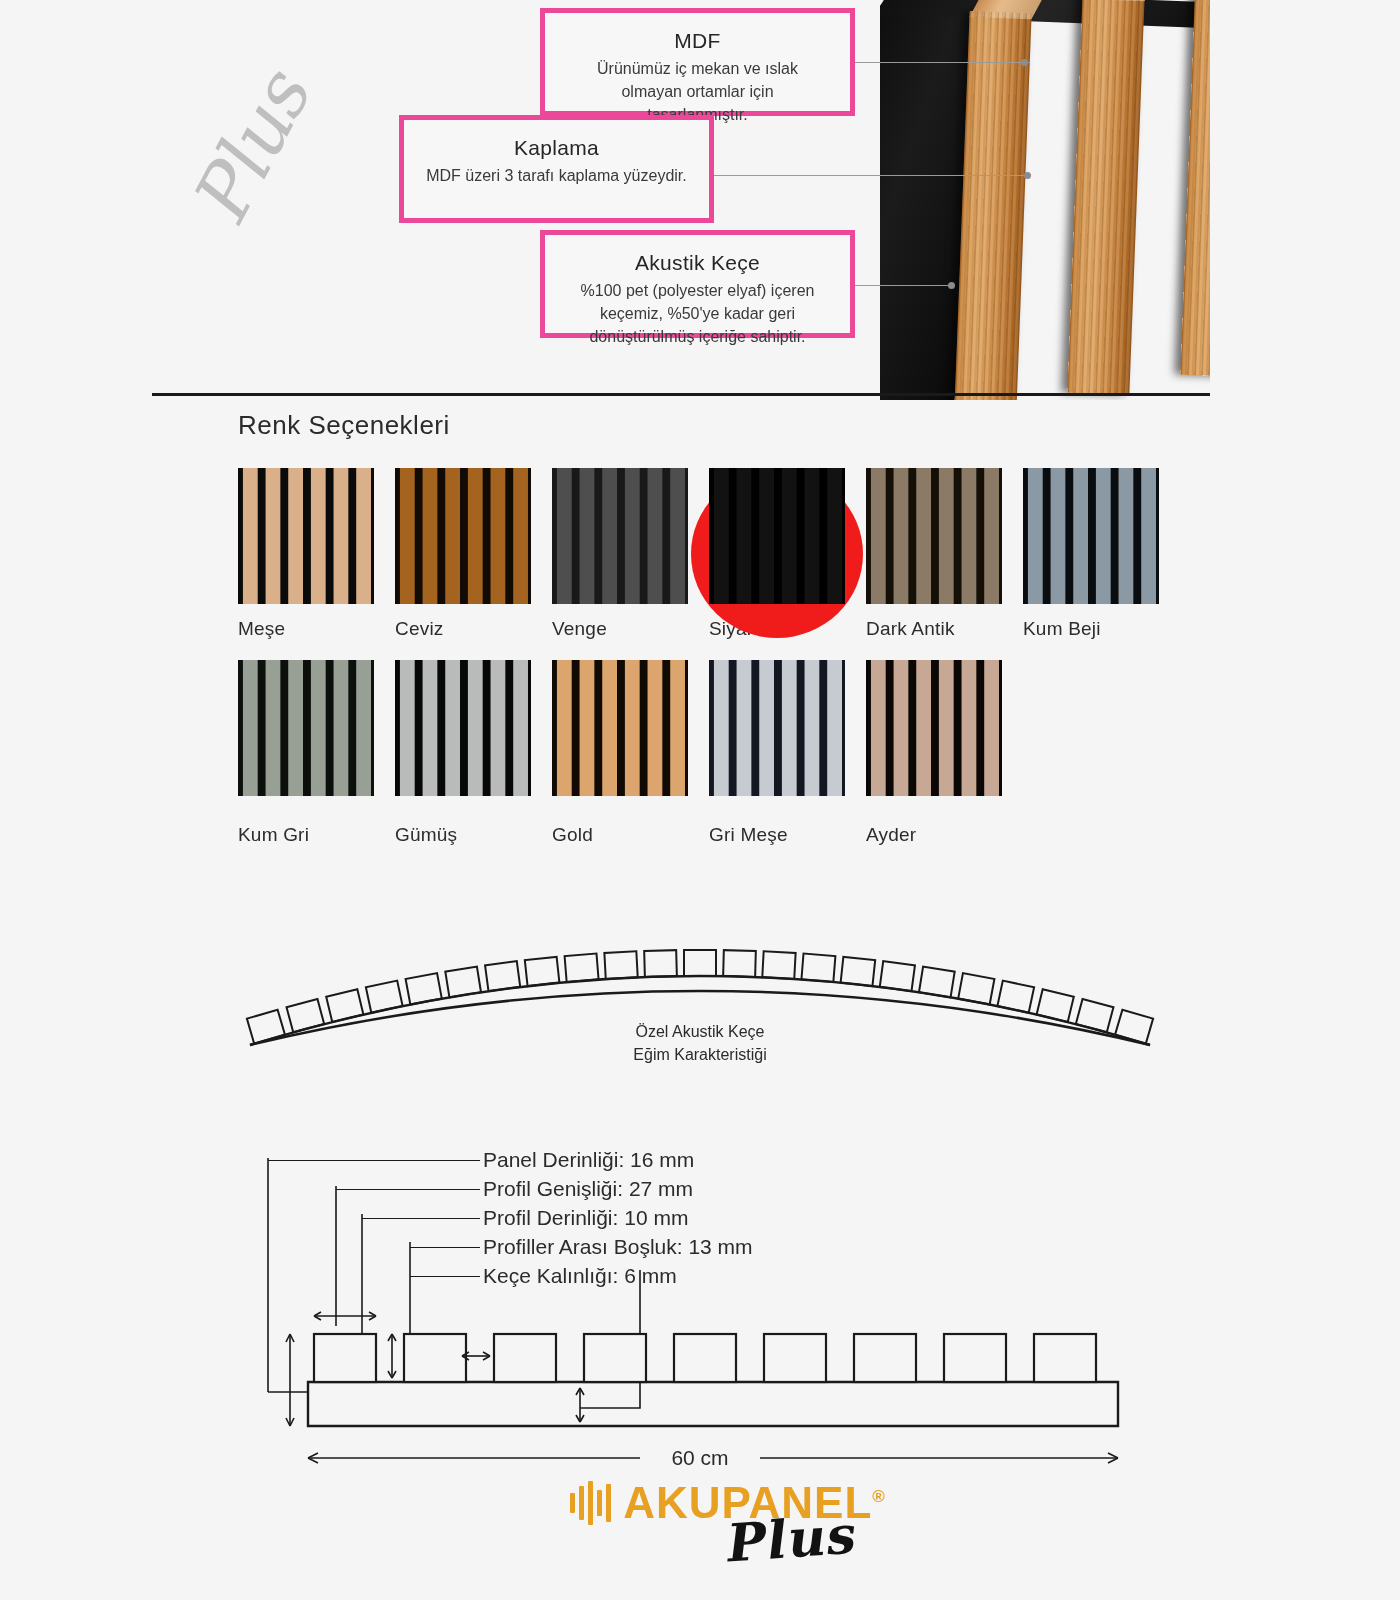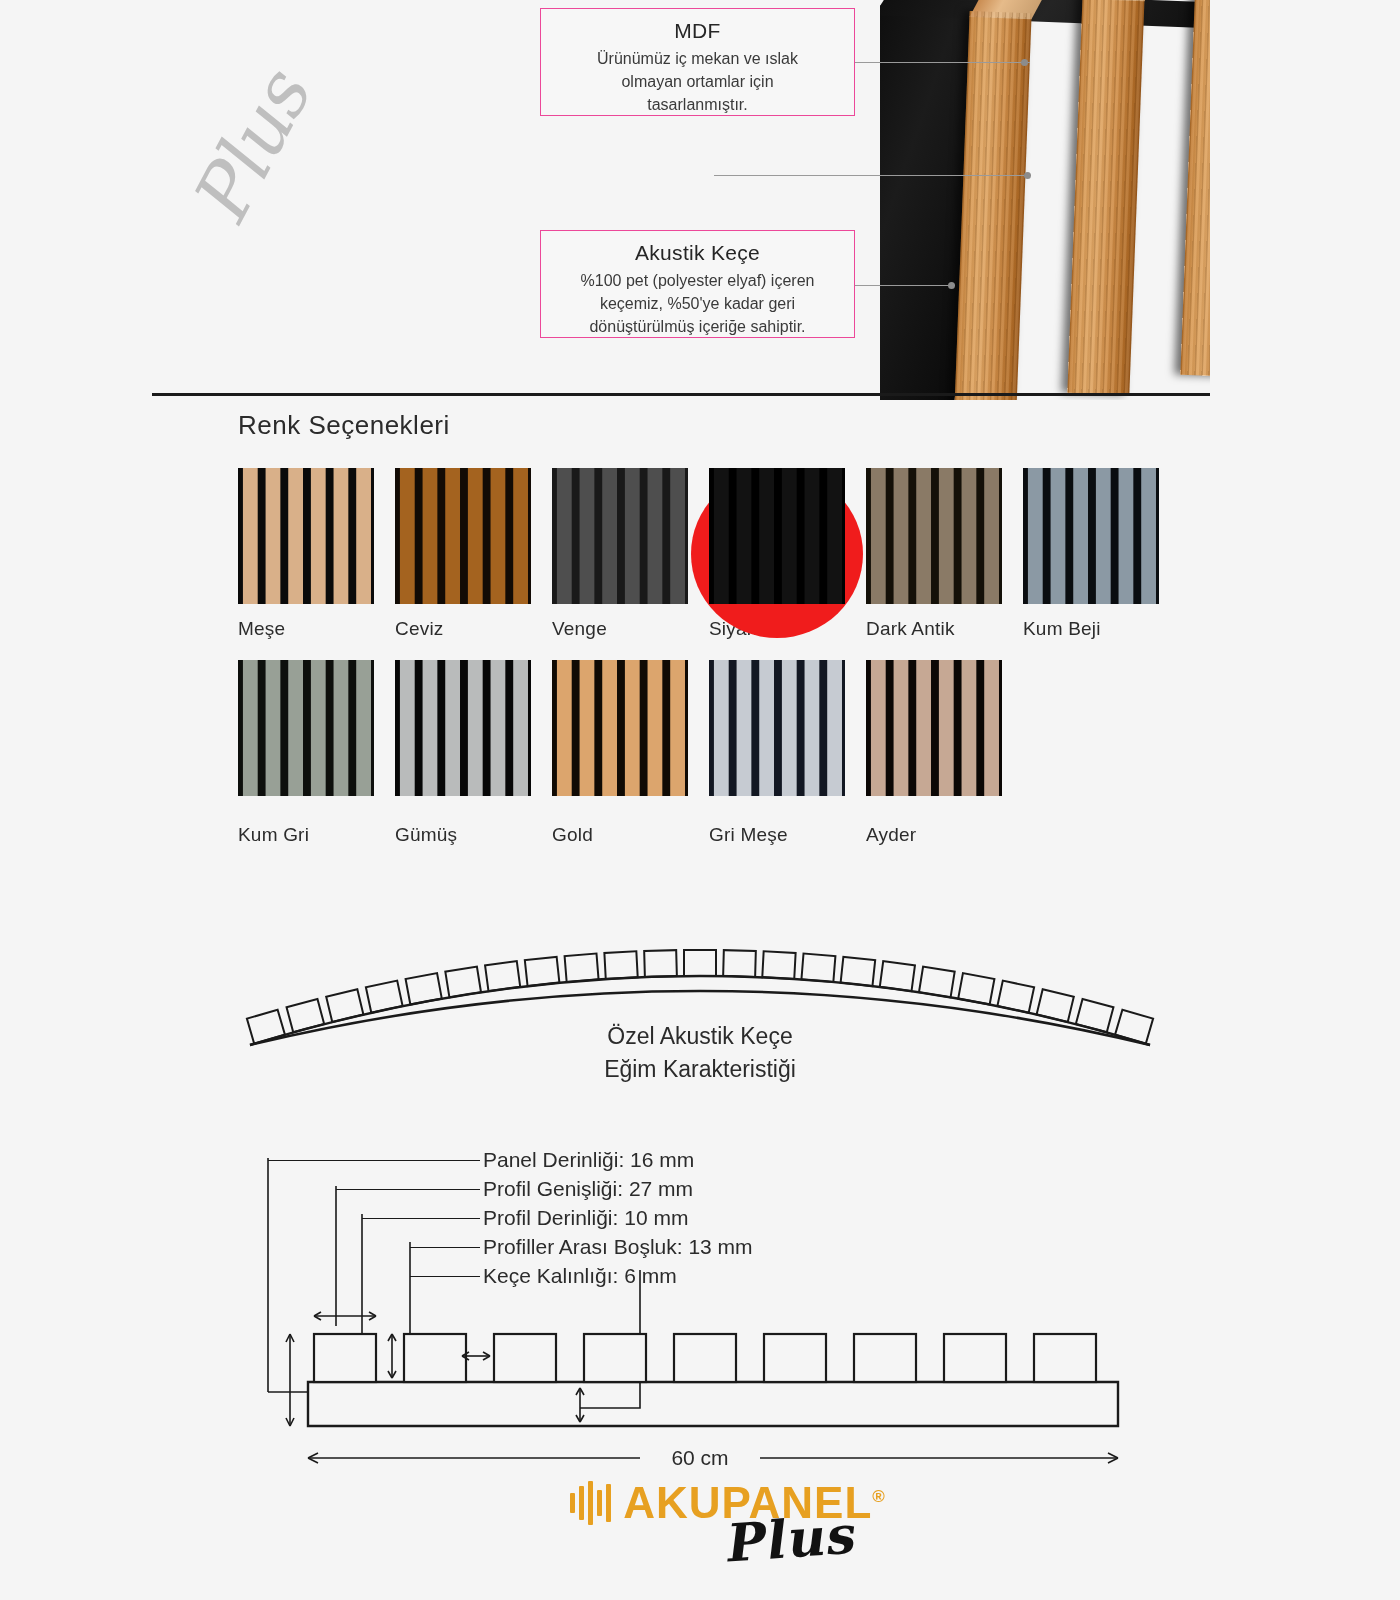--- a/index.html
+++ b/index.html
@@ -52,23 +52,23 @@
   .slat.s3 { left: 318px; top:16px; }
   .felt-top {
     position:absolute; left:12px; top:36px; width:330px; height:26px;
     background: linear-gradient(90deg,#101010,#242424 50%,#101010);
     transform: rotate(2.2deg) skewX(-30deg);
   }
 
   .callout {
     position: absolute;
     background: #f7f7f7;
-    border: 1px solid #ec4899;
+    border: 5px solid #ec4899;
     text-align: center;
-    padding: 10px 12px 8px;
+    padding: 16px 12px 8px;
   }
   .callout .c-title {
     font-size: 21px; font-weight: 400; color: #262626;
     letter-spacing: .3px; margin-bottom: 4px;
   }
   .callout .c-body {
     font-size: 16px; line-height: 1.45; color: #3a3a3a; white-space: pre-line;
   }
   #callout-mdf { left: 540px; top: 8px; width: 315px; height: 108px; }
   #callout-kaplama { left: 399px; top: 115px; width: 315px; height: 108px; }
@@ -114,21 +114,21 @@
   }
   .swatch-label {
     margin-top: 14px; font-size: 19px; color: #2c2c2c; letter-spacing: .2px;
   }
   .r2 .swatch-label { margin-top: 28px; }
 
   
   #curve-diagram { position: absolute; left: 240px; top: 915px; }
   .curve-caption {
     position: absolute; left: 0; top: 1020px; width: 1400px;
-    text-align: center; font-size: 23px; color: #2b2b2b; line-height: 1.45;
+    text-align: center; font-size: 16px; color: #2b2b2b; line-height: 1.45;
   }
 
   
   #dim-diagram { position: absolute; left: 250px; top: 1130px; }
   .dim-label {
     position: absolute; font-size: 21px; color: #2b2b2b; white-space: nowrap;
   }
 
   
   #logo { position: absolute; left: 0; top: 1478px; width: 1400px; text-align: center; margin-left: 28px; }
@@ -169,20 +169,24 @@
   <div class="leader" style="left:714px; top:175px; width:317px;"></div>
   <div class="leader-dot" style="left:1024px; top:172px;"></div>
   <div class="leader" style="left:855px; top:285px; width:100px;"></div>
   <div class="leader-dot" style="left:948px; top:282px;"></div>
 
   <div class="callout" id="callout-mdf">
     <div class="c-title">MDF</div>
     <div class="c-body">Ürünümüz iç mekan ve ıslak
 olmayan ortamlar için
 tasarlanmıştır.</div>
+  </div>
+  <div class="callout" id="callout-kaplama">
+    <div class="c-title">Kaplama</div>
+    <div class="c-body">MDF üzeri 3 tarafı kaplama yüzeydir.</div>
   </div>
   <div class="callout" id="callout-kece">
     <div class="c-title">Akustik Keçe</div>
     <div class="c-body">%100 pet (polyester elyaf) içeren
 keçemiz, %50'ye kadar geri
 dönüştürülmüş içeriğe sahiptir.</div>
   </div>
 
   <div class="divider"></div>
 

